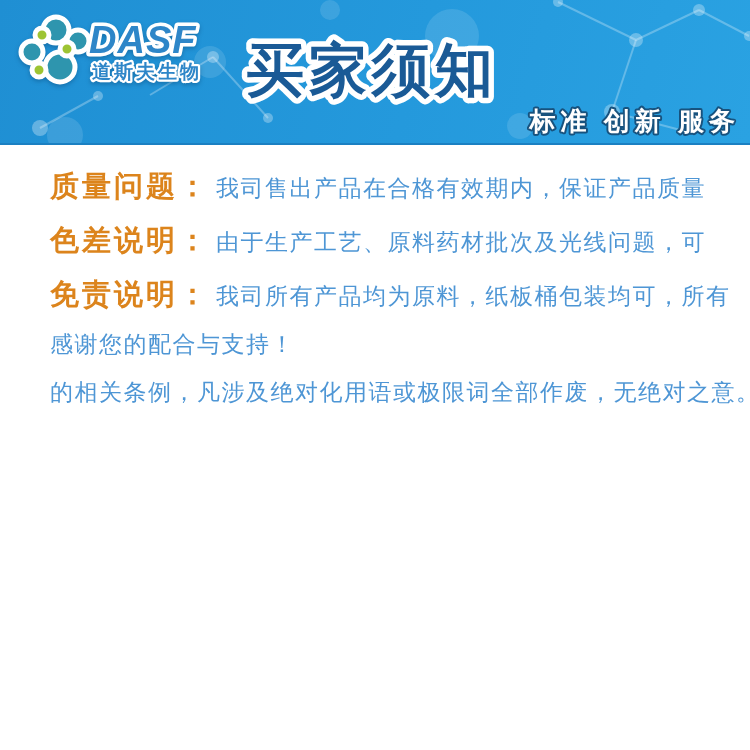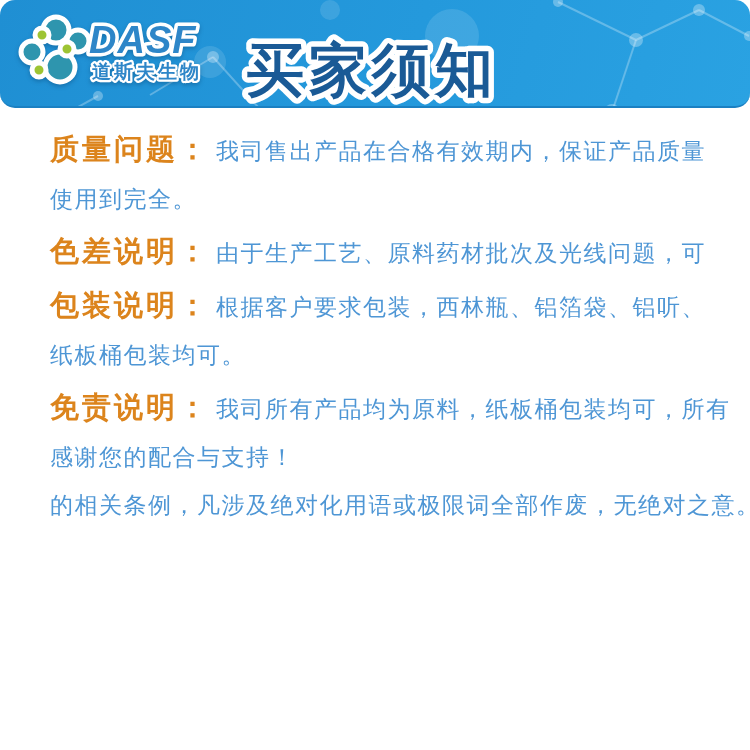--- a/index.html
+++ b/index.html
@@ -9,25 +9,24 @@
     position: relative;
     width: 750px;
     height: 750px;
     background: #ffffff;
     overflow: hidden;
   }
   
   header.banner {
     position: relative;
     width: 750px;
-    height: 108px;
+    height: 145px;
     background: linear-gradient(105deg, #1F8FD3 0%, #2499DC 55%, #2AA2E2 100%);
     border-bottom: 2px solid #1B80C2;
     overflow: hidden;
-    border-radius: 15px;
   }
   .pattern-svg { position: absolute; left: 0; top: 0; }
   .title-svg   { position: absolute; left: 0; top: 0; }
   .logo {
     position: absolute;
     left: 10px;
     top: 5px;
     filter: drop-shadow(0 2px 2px rgba(0, 40, 80, 0.30));
   }
   svg text { font-family: "Liberation Sans", sans-serif; }
@@ -109,31 +108,26 @@
     <svg class="title-svg" width="750" height="145" viewBox="0 0 750 145">
       <text x="372" y="90" text-anchor="middle" font-size="58" font-weight="bold" letter-spacing="5" fill="#1A5A96" stroke="#FFFFFF" stroke-width="11" paint-order="stroke" stroke-linejoin="round">买家须知</text>
       <text x="740" y="130" text-anchor="end" font-size="26" font-weight="bold" letter-spacing="5" fill="#FFFFFF" stroke="#17527E" stroke-width="4" paint-order="stroke" stroke-linejoin="round">标准 创新 服务</text>
     </svg>
   </header>
 
   <main class="notice">
 
     <p class="para">
       <span class="h">质量问题：</span><span class="ln">我司售出产品在合格有效期内，保证产品质量</span>
-      <span class="ln-block">使用到完全。</span>
     </p>
 
     <p class="para">
       <span class="h">色差说明：</span><span class="ln">由于生产工艺、原料药材批次及光线问题，可</span>
     </p>
 
-    <p class="para">
-      <span class="h">包装说明：</span><span class="ln">根据客户要求包装，西林瓶、铝箔袋、铝听、</span>
-      <span class="ln-block">纸板桶包装均可。</span>
-    </p>
 
     <p class="para">
       <span class="h">免责说明：</span><span class="ln">我司所有产品均为原料，纸板桶包装均可，所有</span>
       <span class="ln-block">感谢您的配合与支持！</span>
       <span class="ln-block">的相关条例，凡涉及绝对化用语或极限词全部作废，无绝对之意。</span>
     </p>
 
   </main>
 </div>
 

